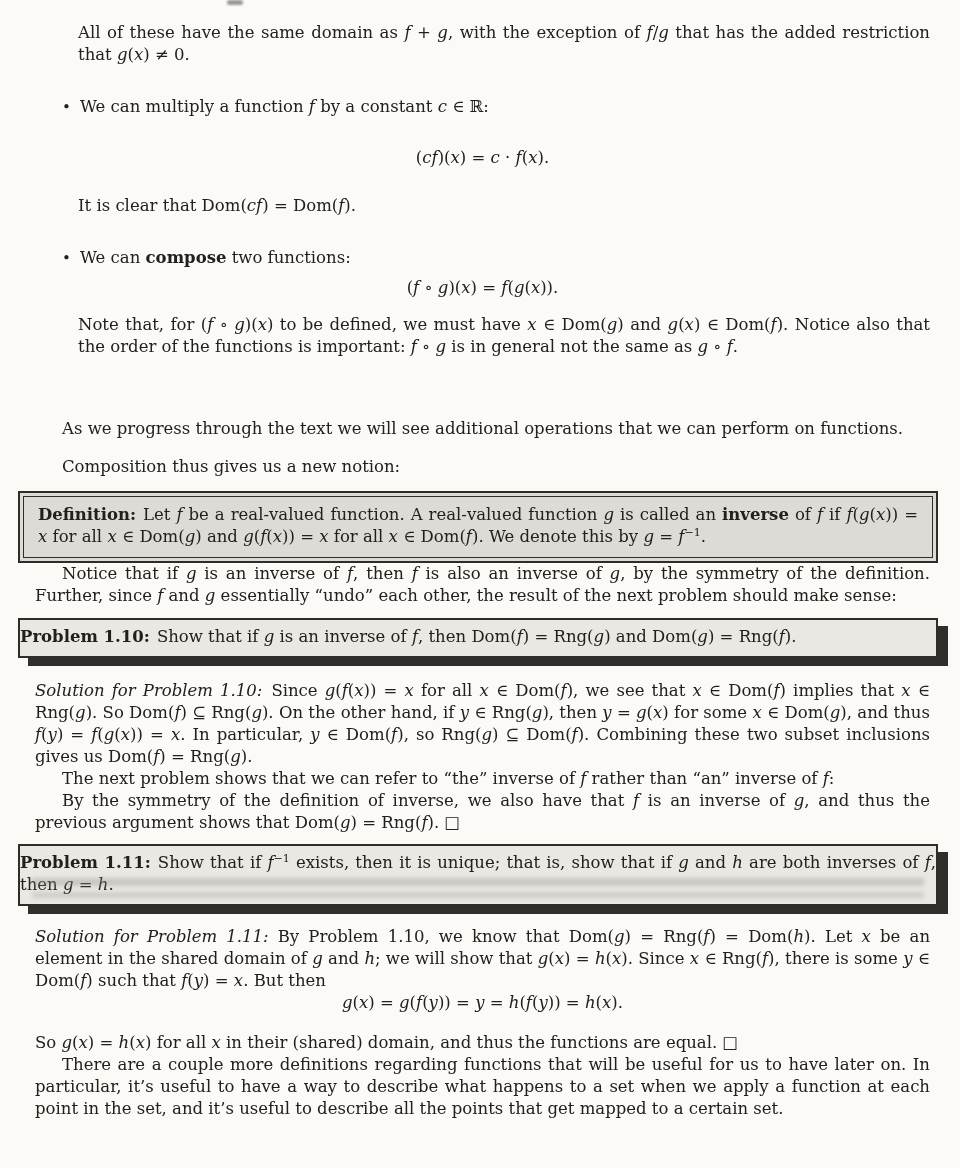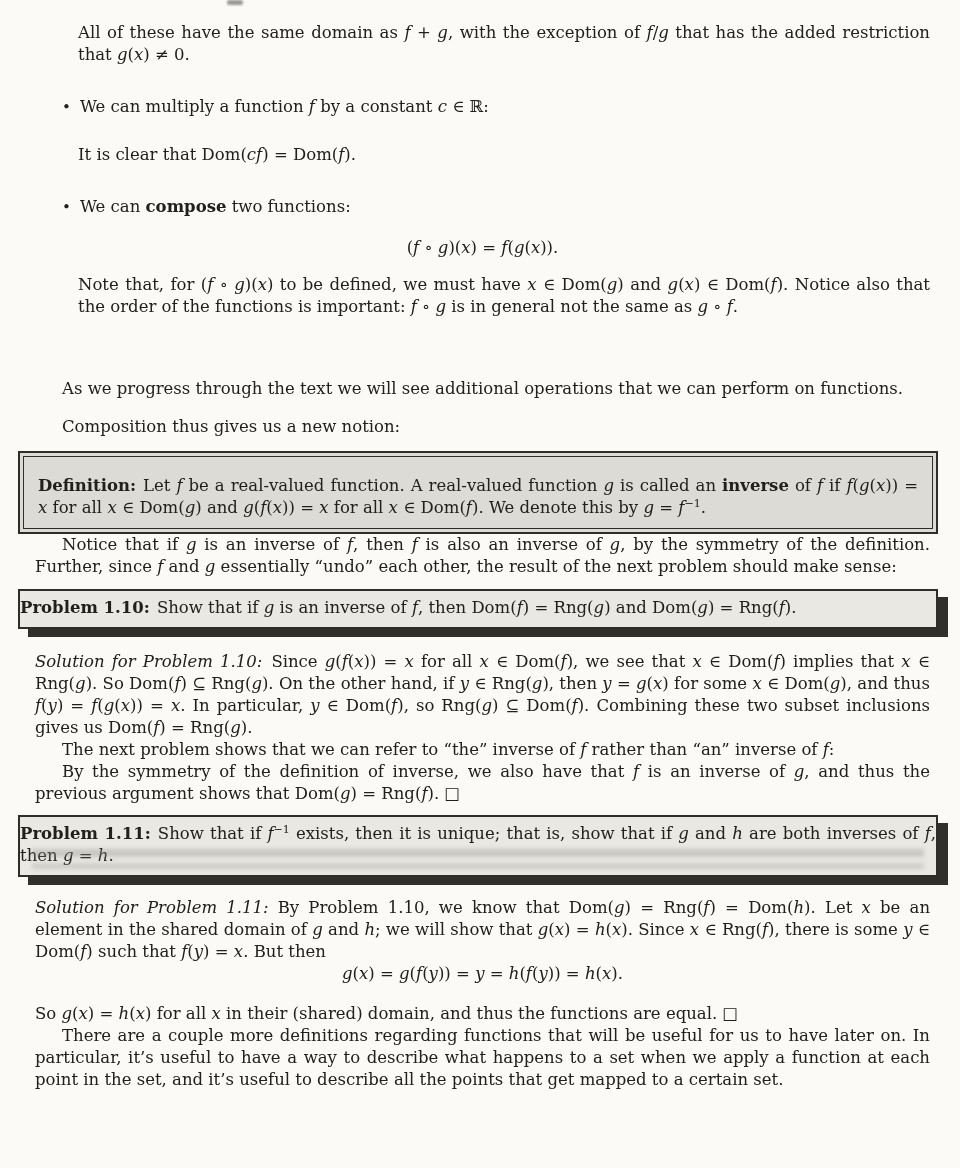--- a/index.html
+++ b/index.html
@@ -23,31 +23,31 @@
   
   .pi{text-indent:27px;}            
   .hang{margin-left:43px;}          
   .bullet-row{display:flex;margin-left:27px;}
   .bullet-glyph{flex:none;width:18px;font-size:15px;}
   .bullet-row p{flex:1;}
   .formula{text-align:center;text-indent:0;}
   
   .mt10{margin-top:10px;}.mt11{margin-top:11px;}.mt13{margin-top:13px;}
   .mt14{}.mt15{margin-top:15px;}.mt16{margin-top:16px;}
-  .mt18{margin-top:18px;}.mt19{margin-top:19px;}.mt20{margin-top:20px;}
+  .mt18{margin-top:18px;}.mt19{margin-top:8px;}.mt20{margin-top:20px;}
   .mt22{margin-top:22px;}.mt26{margin-top:26px;}.mt29{margin-top:29px;}
   .mt30{margin-top:30px;}.mt41{margin-top:60px;}
   
   .dbox{
     margin-left:-17px;margin-right:-8px;
     border:2px solid var(--box_border);
     background:var(--definition_bg);
     padding:3px;
   }
-  .dbox-in{border:1px solid var(--box_border);padding:18px 14px 9px;}
+  .dbox-in{border:1px solid var(--box_border);padding:7px 14px 9px;}
   
   .pbox{
     margin-left:-17px;margin-right:-8px;
     border:2px solid var(--box_border);
     background:var(--problem_bg);
     padding:6px 0 8px;
     box-shadow:10px 8px 0 var(--shadow);
     position:relative;
   }
   
@@ -70,20 +70,21 @@
 
 <div class="page">
 
   <p class="hang">All of these have the same domain as <i>f</i> + <i>g</i>, with the exception of <i>f</i>/<i>g</i> that has the added restriction that <i>g</i>(<i>x</i>) ≠ 0.</p>
 
   <div class="bullet-row mt30">
     <span class="bullet-glyph">•</span>
     <p>We can multiply a function <i>f</i> by a constant <i>c</i> ∈ ℝ:</p>
   </div>
 
+  <p class="formula mt29">(<i>cf</i>)(<i>x</i>) = <i>c</i> · <i>f</i>(<i>x</i>).</p>
 
   <p class="hang mt26">It is clear that Dom(<i>cf</i>) = Dom(<i>f</i>).</p>
 
   <div class="bullet-row mt30">
     <span class="bullet-glyph">•</span>
     <p>We can <b>compose</b> two functions:</p>
   </div>
 
   <p class="formula mt19">(<i>f</i> ∘ <i>g</i>)(<i>x</i>) = <i>f</i>(<i>g</i>(<i>x</i>)).</p>
 

